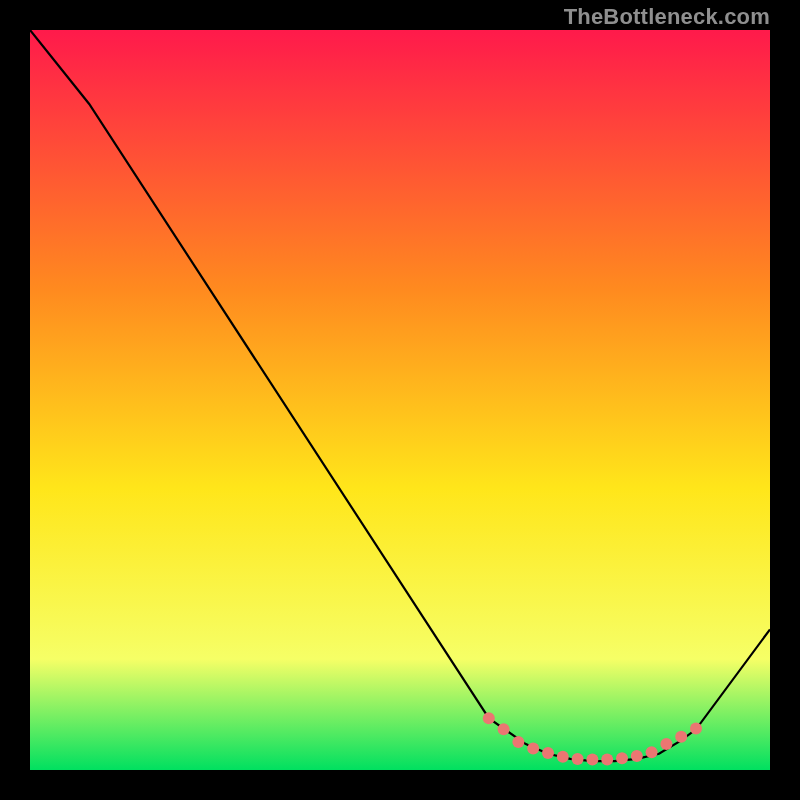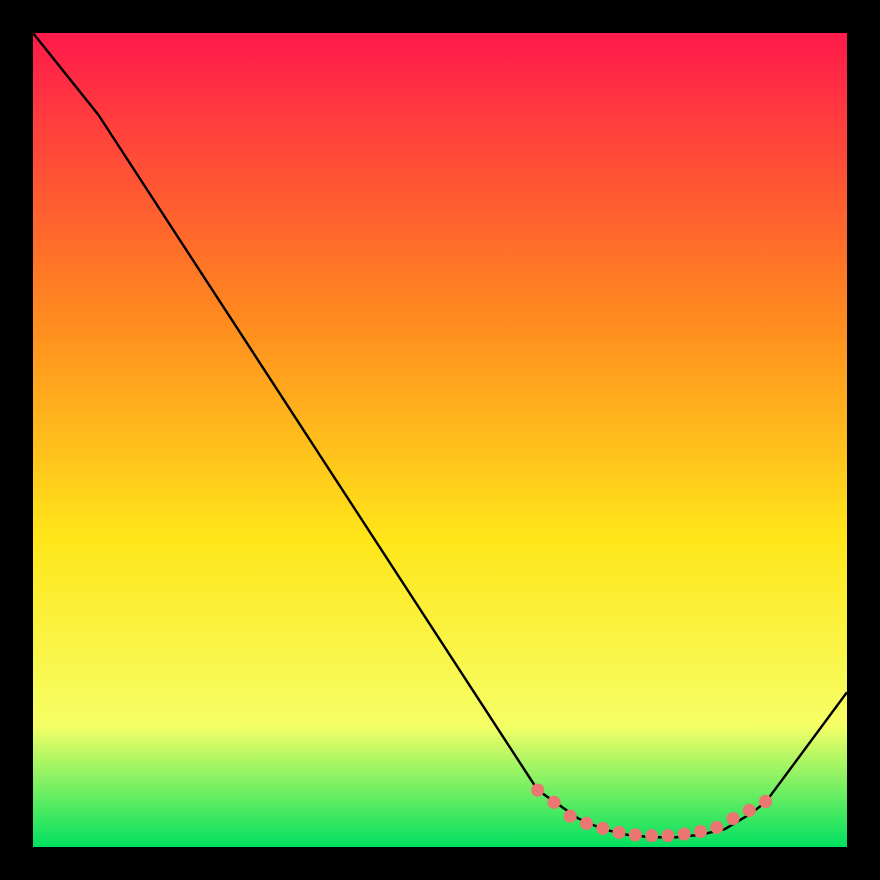--- a/index.html
+++ b/index.html
@@ -36,20 +36,21 @@
     letter-spacing: 0.2px;
   }
   svg {
     display: block;
   }
 </style>
 </head>
 <body>
 
 <div class="frame">
+  <div class="watermark">TheBottleneck.com</div>
   <div class="plot">
     <svg id="chart-svg" width="740" height="740" viewBox="0 0 740 740">
       <defs>
         <linearGradient id="bg-grad" x1="0" y1="0" x2="0" y2="1">
           <stop id="g0" offset="0%" stop-color="#ff1a4b"></stop>
           <stop id="g1" offset="35%" stop-color="#ff8a1f"></stop>
           <stop id="g2" offset="62%" stop-color="#ffe61a"></stop>
           <stop id="g3" offset="85%" stop-color="#f6ff66"></stop>
           <stop id="g4" offset="100%" stop-color="#00e060"></stop>
         </linearGradient>

